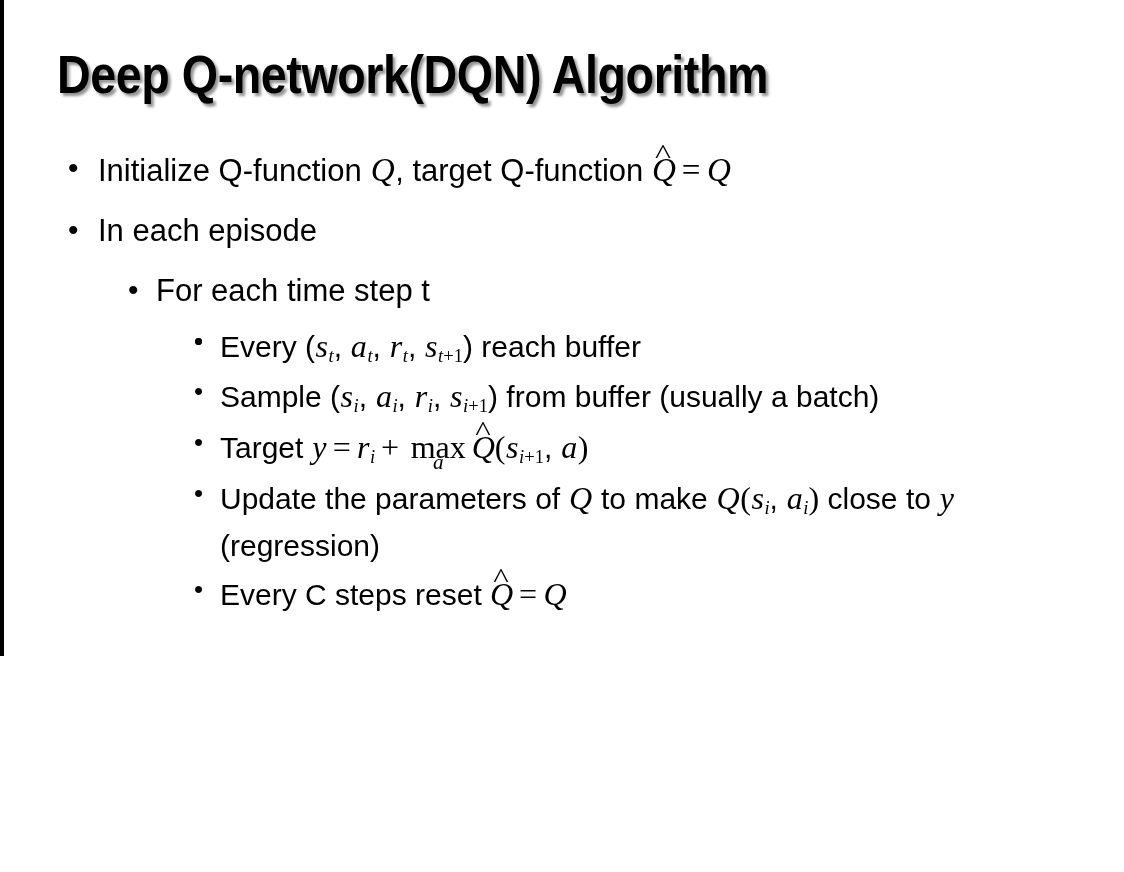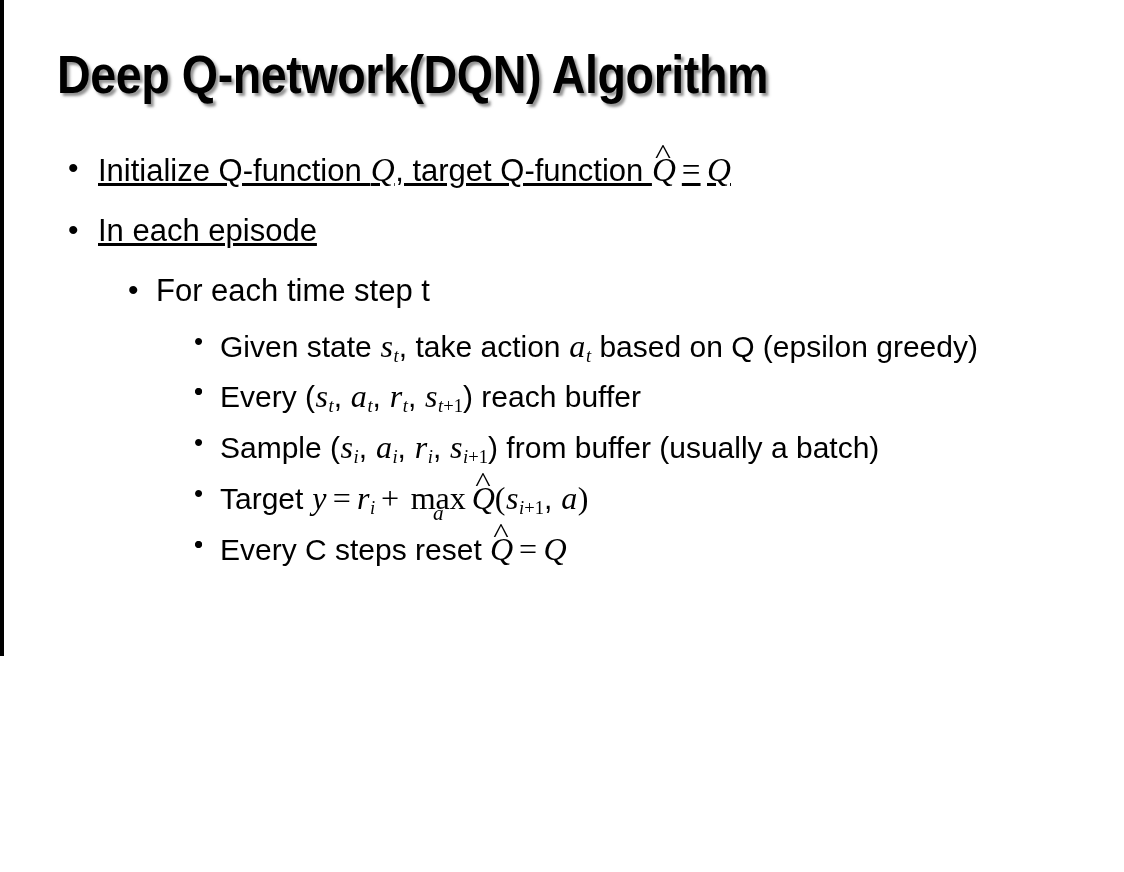--- a/index.html
+++ b/index.html
@@ -65,21 +65,21 @@
   .bullet .txt {
     display: block;
   }
 
   
   .lvl1 {
     margin: 0 0 12px 0;
     font-size: 31px;
   }
   .lvl1 .dot { left: 68px; }
-  .lvl1 .txt { margin-left: 98px; padding-right: 63px; text-decoration: underline; }
+  .lvl1 .txt { margin-left: 98px; padding-right: 63px; }
 
   
   .lvl2 {
     margin: 0 0 8px 0;
     font-size: 31px;
   }
   .lvl2 .dot { left: 128px; }
   .lvl2 .txt { margin-left: 156px; padding-right: 40px; }
 
   
@@ -180,21 +180,20 @@
       <span class="txt">In each episode</span>
     </div>
 
     <div class="bullet lvl2">
       <span class="dot">•</span>
       <span class="txt">For each time step t</span>
     </div>
 
     <div class="bullet lvl3">
       <span class="dot">•</span>
-      <span class="txt"><span>Given state </span><span class="m">s</span><sub class="ms">t</sub><span>, take action </span><span class="m">a</span><sub class="ms">t</sub><span> based on Q (epsilon greedy)</span></span>
     </div>
 
     <div class="bullet lvl3">
       <span class="dot">•</span>
     </div>
 
     <div class="bullet lvl3">
       <span class="dot">•</span>
       <span class="txt"><span>Every (</span><span class="m">s</span><sub class="ms">t</sub><span>, </span><span class="m">a</span><sub class="ms">t</sub><span>, </span><span class="m">r</span><sub class="ms">t</sub><span>, </span><span class="m">s</span><sub class="ms"><span>t</span><span class="up">+1</span></sub><span>) reach buffer</span></span>
     </div>
@@ -204,20 +203,21 @@
       <span class="txt"><span>Sample (</span><span class="m">s</span><sub class="ms">i</sub><span>, </span><span class="m">a</span><sub class="ms">i</sub><span>, </span><span class="m">r</span><sub class="ms">i</sub><span>, </span><span class="m">s</span><sub class="ms"><span>i</span><span class="up">+1</span></sub><span>) from buffer (usually a batch)</span></span>
     </div>
 
     <div class="bullet lvl3">
       <span class="dot">•</span>
       <span class="txt"><span>Target </span><span class="m">y</span><span class="op">=</span><span class="m">r</span><sub class="ms">i</sub><span class="op">+</span><span class="maxop"><span>max</span><span class="under">a</span></span><span class="hatq"><span class="hat">^</span><span>Q</span></span><span class="mr">(</span><span class="m">s</span><sub class="ms"><span>i</span><span class="up">+1</span></sub><span>, </span><span class="m">a</span><span class="mr">)</span></span>
     </div>
 
     <div class="bullet lvl3">
       <span class="dot">•</span>
+      <span class="txt"><span>Update the parameters of </span><span class="m">Q</span><span> to make </span><span class="m">Q</span><span class="mr">(</span><span class="m">s</span><sub class="ms">i</sub><span>, </span><span class="m">a</span><sub class="ms">i</sub><span class="mr">)</span><span> close to </span><span class="m">y</span><span> (regression)</span></span>
     </div>
 
     <div class="bullet lvl3">
       <span class="dot">•</span>
       <span class="txt"><span>Every C steps reset </span><span class="hatq"><span class="hat">^</span><span>Q</span></span><span class="op">=</span><span class="m">Q</span></span>
     </div>
 
   </div>
 </div>
 

